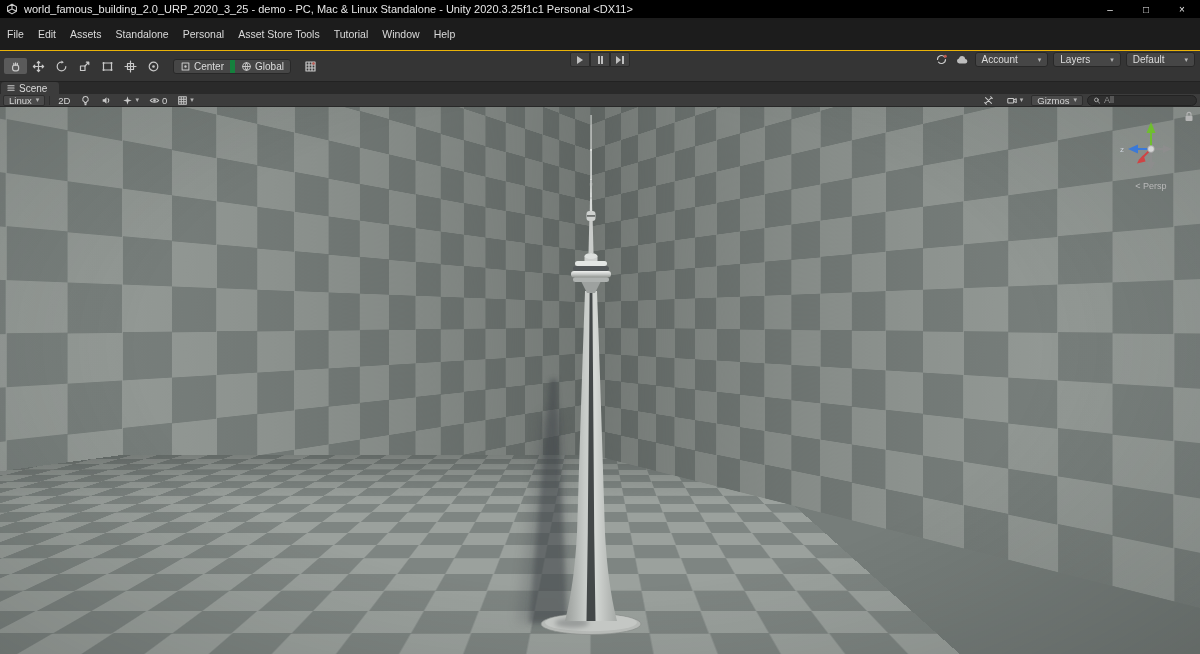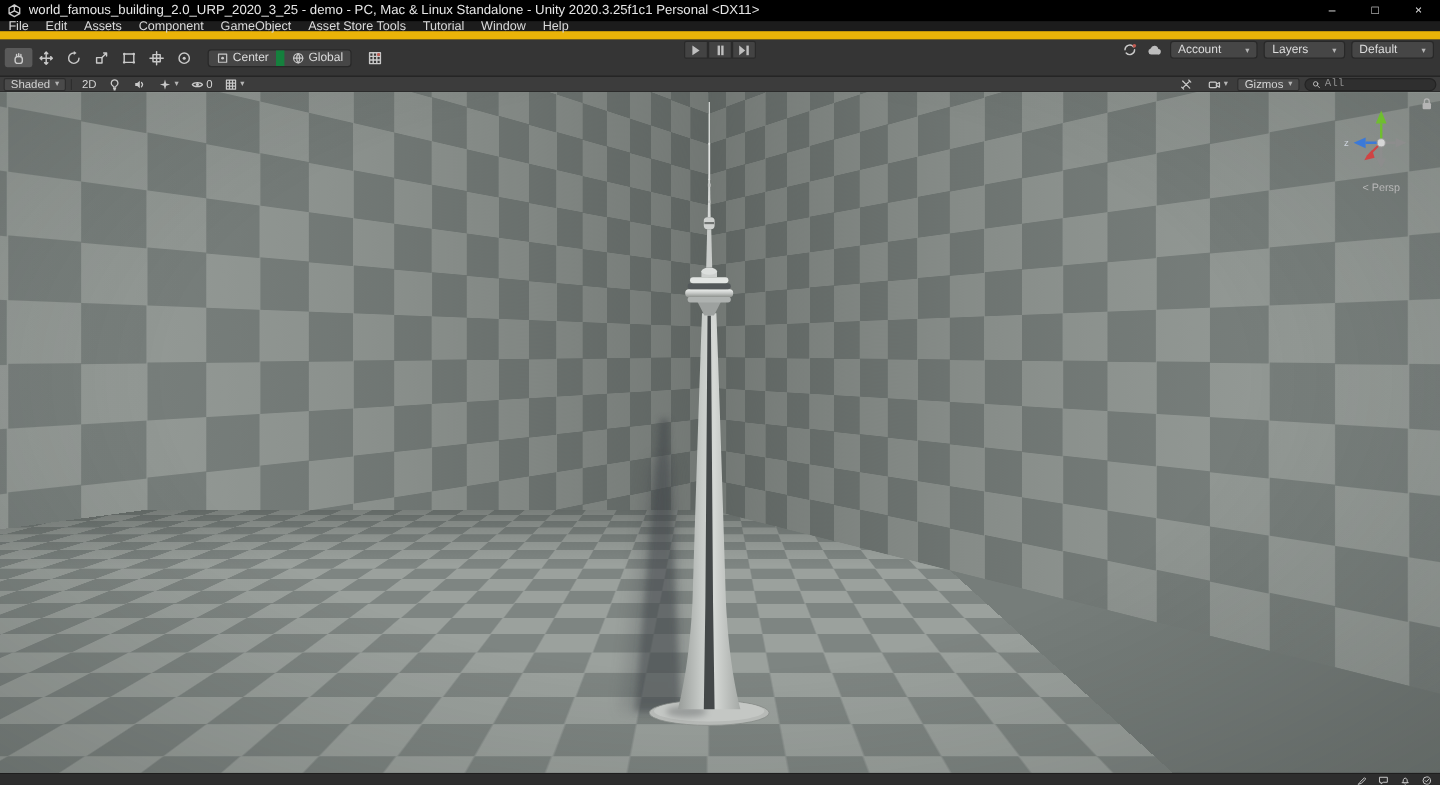--- a/index.html
+++ b/index.html
@@ -8,32 +8,32 @@
   .app{width:1200px;height:654px;display:flex;flex-direction:column;background:#353535}
 
   
   .titlebar{height:18px;background:#000;color:#e6e6e6;display:flex;align-items:center;font-size:11px;flex:0 0 auto}
   .title-logo{width:12px;height:12px;margin:0 6px}
   .title-text{white-space:nowrap;overflow:hidden}
   .spacer{flex:1}
   .win-btn{width:36px;height:18px;display:flex;align-items:center;justify-content:center;color:#e6e6e6;font-size:10px}
 
   
-  .menubar{height:15px;background:#1c1c1c;display:flex;align-items:center;color:#dadada;font-size:10.5px;border-bottom:7px solid #eab308;flex:0 0 auto}
+  .menubar{height:33px;background:#1c1c1c;display:flex;align-items:center;color:#dadada;font-size:10.5px;border-bottom:1px solid #eab308;flex:0 0 auto}
   .menu-item{padding:0 7px;height:100%;display:flex;align-items:center;white-space:nowrap}
 
   
   .toolbar{height:18px;background:#353535;border-bottom:1px solid #222;display:flex;align-items:center;position:relative;padding:15px 4px;flex:0 0 auto}
   .tool-btn{width:23px;height:16px;border-radius:2px;display:flex;align-items:center;justify-content:center}
   .tool-btn.active{background:#5a5a5a}
   .icon-stroke{stroke:#c9c9c9;fill:none;stroke-width:1.2;stroke-linecap:round;stroke-linejoin:round}
   .icon-fill{fill:#c9c9c9}
   .tb-group{display:flex;align-items:center;background:#464646;border:1px solid #282828;border-radius:3px;height:15px;margin-left:8px}
   .seg{display:flex;align-items:center;gap:3px;padding:0 6px;font-size:10px;color:#dcdcdc;height:100%}
-  .seg + .seg{border-left:7px solid #15803d}
+  .seg + .seg{border-left:5px solid #15803d}
   .play-group{position:absolute;left:50%;top:1px;transform:translateX(-50%);display:flex}
   .play-btn{width:20px;height:15px;background:#434343;border:1px solid #2a2a2a;display:flex;align-items:center;justify-content:center;gap:1px}
   .play-btn:first-child{border-radius:2px 0 0 2px}
   .play-btn:last-child{border-radius:0 2px 2px 0}
   .tri{width:0;height:0;border-left:6px solid #bfbfbf;border-top:4px solid transparent;border-bottom:4px solid transparent}
   .tri.small{border-left-width:5px}
   .bar{width:2px;height:8px;background:#bfbfbf}
   .right-cluster{position:absolute;right:5px;top:1px;display:flex;align-items:center;gap:5px}
   .dd-btn{height:15px;background:#464646;border:1px solid #282828;border-radius:3px;color:#dcdcdc;font-size:10px;display:flex;align-items:center;gap:20px;padding:0 6px;white-space:nowrap}
   .dd-arrow{font-size:7px;color:#b4b4b4}
@@ -42,21 +42,21 @@
   .tabrow{height:12px;background:#2a2a2a;display:flex;align-items:flex-end;flex:0 0 auto}
   .tab{height:12px;background:#3c3c3c;color:#dcdcdc;font-size:10px;display:flex;align-items:center;gap:4px;padding:0 12px 0 6px;border-radius:3px 3px 0 0;margin-left:1px}
 
   
   .scene-toolbar{height:13px;background:#3c3c3c;border-bottom:1px solid #282828;display:flex;align-items:center;padding:0 3px;color:#d4d4d4;font-size:9.5px;gap:2px;flex:0 0 auto}
   .stb-dd{display:flex;align-items:center;gap:4px;background:#4a4a4a;border:1px solid #2d2d2d;border-radius:2px;height:11px;padding:0 5px;white-space:nowrap}
   .stb-btn{height:25px;display:flex;align-items:center;gap:2px;padding:0 4px;border-radius:2px}
   .stb-sep{width:1px;height:9px;background:#2d2d2d;margin:0 2px}
   .stb-right{margin-left:auto;display:flex;align-items:center;gap:4px}
   .search-box{display:flex;align-items:center;background:#2f2f2f;border:1px solid #232323;border-radius:6px;height:11px;width:110px;padding:0 5px;gap:3px}
-  .search-box input{background:transparent;border:0;outline:0;color:#cfcfcf;font-size:9px;width:100%;font-family:Liberation Mono, monospace}
+  .search-box input{background:transparent;border:0;outline:0;color:#cfcfcf;font-size:9px;width:100%;font-family:Liberation Sans, sans-serif}
   .search-box input::placeholder{color:#8f8f8f}
 
   
   .viewport{position:relative;height:567px;background:#767d7a;overflow:hidden;flex:0 0 auto}
   .room{position:absolute;inset:0;perspective:750px;perspective-origin:49.2% 38%;overflow:hidden}
   .room-anchor{position:absolute;left:49.2%;top:38%;width:0;height:0;transform-style:preserve-3d}
   .plane{position:absolute;background-color:#8b918e;
     background-image:repeating-conic-gradient(#9ba19d 0% 25%, #7e8582 0% 50%);
     background-size:115px 115px}
   .wall-left{width:1900px;height:1400px;left:-1900px;top:-1100px;transform-origin:100% 100%;
@@ -90,22 +90,22 @@
     <span class="spacer"></span>
     <div class="win-btn">–</div>
     <div class="win-btn">□</div>
     <div class="win-btn">×</div>
   </div>
 
   <div class="menubar">
     <span class="menu-item">File</span>
     <span class="menu-item">Edit</span>
     <span class="menu-item">Assets</span>
-    <span class="menu-item">Component</span>
-    <span class="menu-item">GameObject</span>
+    <span class="menu-item">Standalone</span>
+    <span class="menu-item">Personal</span>
     <span class="menu-item">Asset Store Tools</span>
     <span class="menu-item">Tutorial</span>
     <span class="menu-item">Window</span>
     <span class="menu-item">Help</span>
   </div>
 
   <div class="toolbar">
     <div class="tool-btn active">
       <svg width="13" height="13" viewBox="0 0 13 13">
         <rect class="icon-stroke" x="3.6" y="5.2" width="6" height="5.6" rx="2"></rect>
@@ -205,24 +205,32 @@
         <span>Layers</span>
         <span class="dd-arrow">▾</span>
       </div>
       <div class="dd-btn">
         <span>Default</span>
         <span class="dd-arrow">▾</span>
       </div>
     </div>
   </div>
 
+  <div class="tabrow">
+    <div class="tab">
+      <svg width="8" height="8" viewBox="0 0 9 9">
+        <path class="icon-stroke" d="M1,2 H8 M1,4.5 H8 M1,7 H8"></path>
+      </svg>
+      <span>Scene</span>
+    </div>
+  </div>
 
   <div class="scene-toolbar">
     <div class="stb-dd">
-      <span>Shaded</span>
+      <span>Linux</span>
       <span class="dd-arrow">▾</span>
     </div>
     <span class="stb-sep"></span>
     <div class="stb-btn">
       <span>2D</span>
     </div>
     <div class="stb-btn">
       <svg width="11" height="11" viewBox="0 0 13 13">
         <path class="icon-stroke" d="M6.5,1.8 a3.2,3.2 0 0 1 1.6,6 c-.4,.3 -.6,.7 -.6,1.2 h-2 c0,-.5 -.2,-.9 -.6,-1.2 a3.2,3.2 0 0 1 1.6,-6 Z M5.5,10.4 h2 M5.9,11.6 h1.2"></path>
       </svg>

